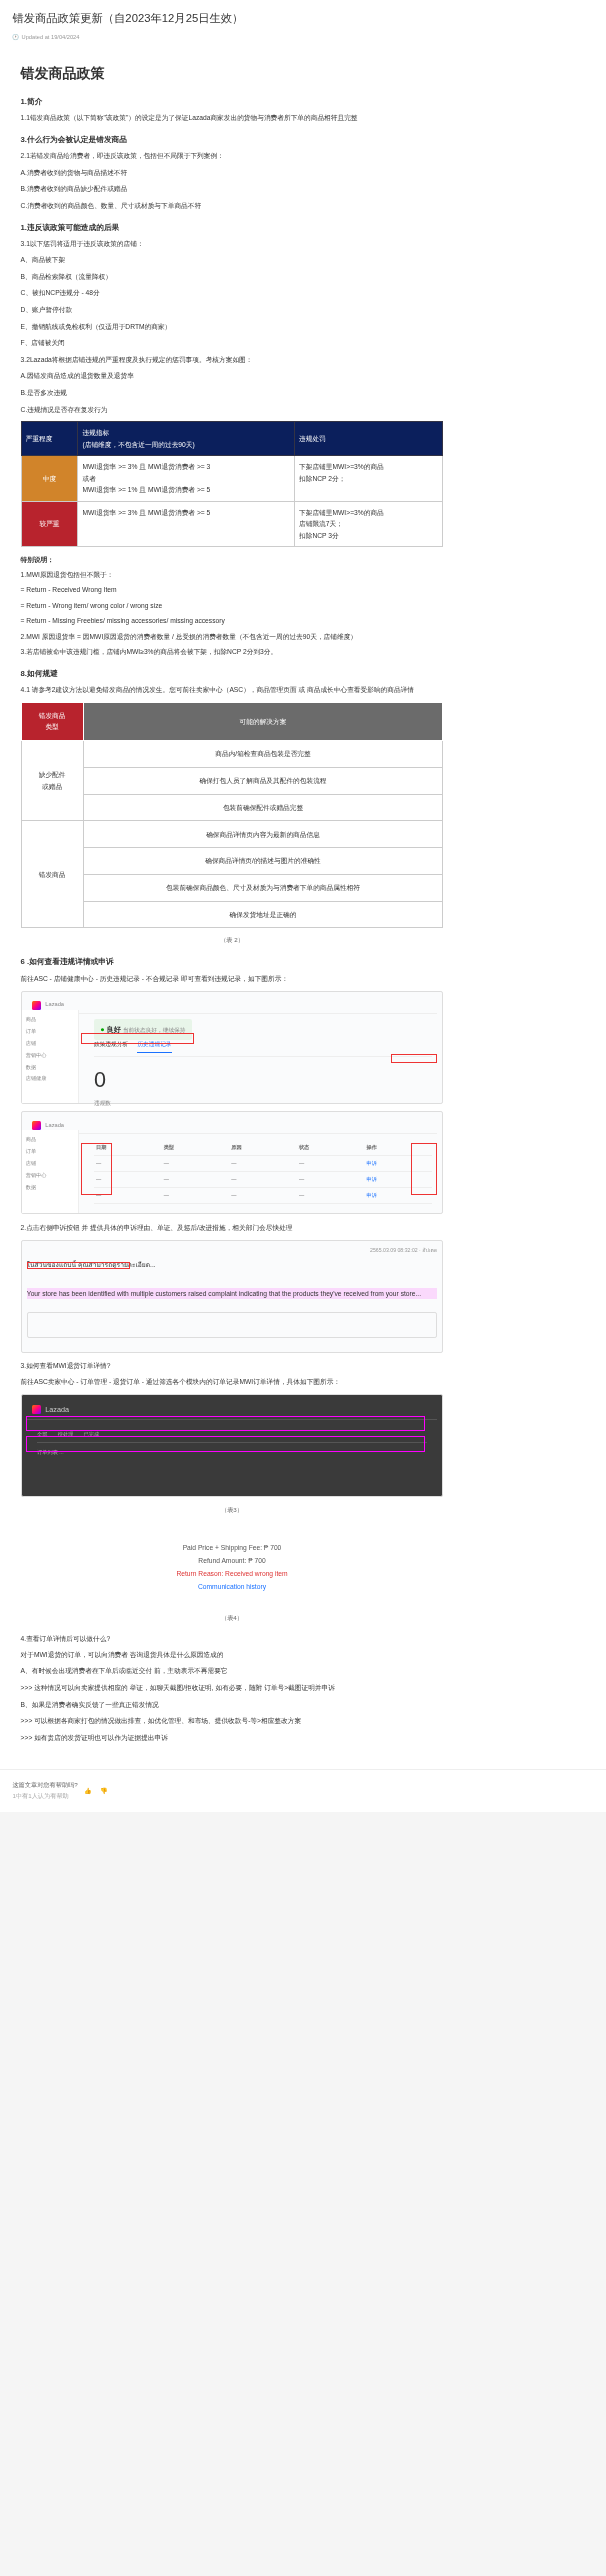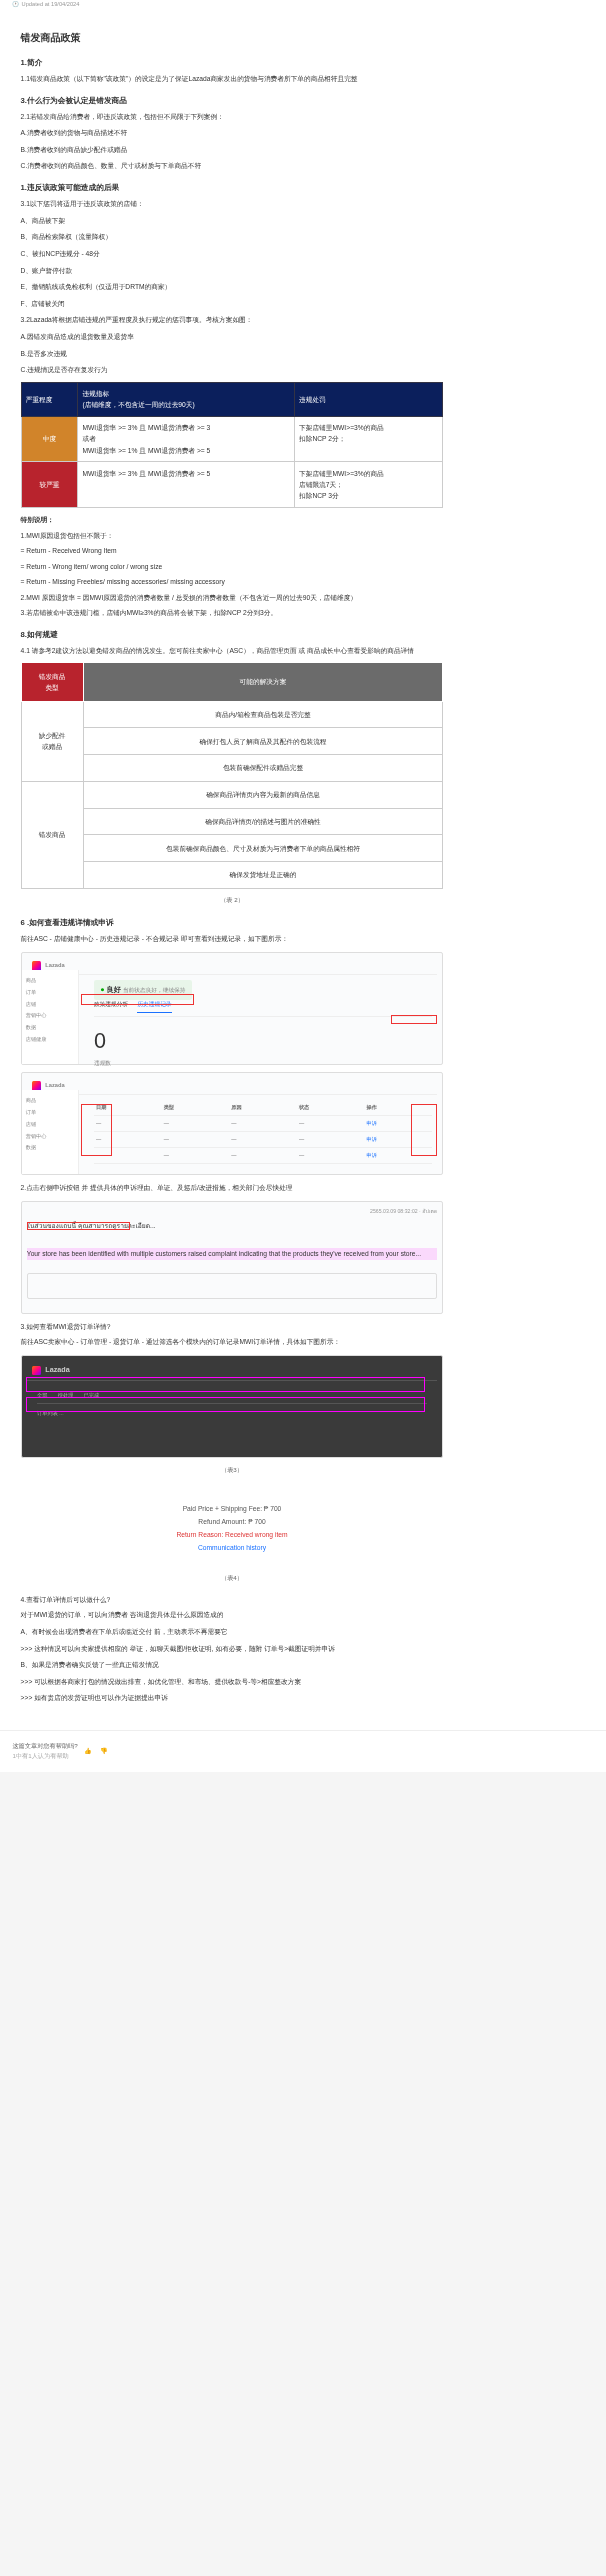--- a/index.html
+++ b/index.html
@@ -1,37 +1,37 @@
 <!DOCTYPE html>
 <html style="font-size:8.2px"><head>
 <meta charset="utf-8">
 <style>
 * { margin: 0; padding: 0; box-sizing: border-box; }
 body { font-family: -apple-system, "PingFang SC", "Microsoft YaHei", sans-serif; background: #f5f5f5; color: #333; font-size: 7.2px; line-height: 1.7; }
 .page { max-width: 607px; margin: 0 auto; background: #fff; }
 .top-title { font-size: 11.3px; padding: 9.3px 12.4px 4.1px; font-weight: 400; }
 .updated { color: #999; font-size: 5.7px; padding: 0 12.4px 5.2px; display: flex; align-items: center; gap: 2.1px; }
 .content { padding: 5.2px 20.6px 20.6px; max-width: 464px; }
-h2.section { font-size: 10px; font-weight: 700; margin: 9.3px 0 5.2px; }
+h2.section { font-size: 14px; font-weight: 700; margin: 9.3px 0 5.2px; }
 h3.sub { font-size: 7.7px; font-weight: 700; margin: 9.3px 0 4.1px; }
 p, .para { margin: 4.1px 0; font-size: 6.7px; color: #333; }
 .item { margin: 5.2px 0; font-size: 6.7px; }
 .tbl { border-collapse: collapse; width: 100%; margin: 6.2px 0; font-size: 6.7px; }
 .tbl th { background: #0b1f5c; color: #fff; padding: 5.2px 4.1px; border: 0.5px solid #334; font-weight: 500; text-align: left; }
 .tbl td { border: 0.5px solid #ccc; padding: 5.2px 4.1px; vertical-align: top; }
 .tbl .sev-mid { background: #d1842a; color: #fff; text-align: center; vertical-align: middle; }
 .tbl .sev-high { background: #b8232d; color: #fff; text-align: center; vertical-align: middle; }
 .tbl2 th { background: #b8232d; color: #fff; padding: 7.2px 5.2px; border: 0.5px solid #fff; font-weight: 500; text-align: center; }
 .tbl2 th.dark { background: #6b6b6b; }
 .tbl2 td { border: 0.5px solid #ccc; padding: 7.2px 5.2px; vertical-align: middle; text-align: center; }
 .caption { text-align: center; color: #666; font-size: 6.2px; margin: 3.1px 0 10.3px; }
 .shot { border: 0.5px solid #ddd; background: #fafbfc; margin: 7.2px 0; padding: 5.2px; border-radius: 2.1px; position: relative; min-height: 62px; }
 .shot-dark { background: #3a3a3a; color: #ddd; }
 .redbox { position: absolute; border: 1px solid #e33; }
-.laz-head { display: flex; align-items: center; gap: 4.1px; padding: 3.1px 5.2px; border-bottom: 0.5px solid #eee; font-weight: bold; }
+.laz-head { display: flex; align-items: center; gap: 4.1px; padding: 3.1px 5.2px; border-bottom: 0.5px solid #eee; }
 .laz-logo { width: 9.3px; height: 9.3px; background: linear-gradient(135deg,#ff6a00,#ff0080,#7a00ff); border-radius: 1.5px; }
 .sidebar { position: absolute; left: 0; top: 17.5px; bottom: 0; width: 57px; background: #fff; border-right: 0.5px solid #eee; font-size: 5.2px; color: #888; padding: 4.1px; }
 .sidebar div { padding: 1.5px 0; }
 .main-area { margin-left: 62px; padding: 5.2px; }
 .tabs { display: flex; gap: 9.3px; font-size: 5.7px; border-bottom: 0.5px solid #eee; padding-bottom: 3.1px; margin-bottom: 5.2px; }
 .tab-active { color: #1a71ff; border-bottom: 1px solid #1a71ff; padding-bottom: 2.1px; }
 .big0 { font-size: 21.6px; font-weight: 300; }
 .row { display: flex; gap: 10.3px; align-items: center; }
 .datatable { width: 100%; font-size: 5.2px; border-collapse: collapse; }
 .datatable th, .datatable td { padding: 3.1px 2.1px; border-bottom: 0.5px solid #eee; text-align: left; color: #666; }
@@ -40,20 +40,21 @@
 .refund-box { text-align: center; padding: 15.5px; font-size: 6.7px; color: #555; }
 .refund-box div { margin: 1.5px 0; }
 .footer { padding: 10.3px 12.4px; border-top: 0.5px solid #eee; display: flex; align-items: center; gap: 6.2px; font-size: 6.2px; color: #666; }
 .thumb { width: 10.3px; height: 10.3px; display: inline-block; }
 .pink-hl { background: #ff00ff22; }
 </style>
 </head>
 <body>
 
 <div class="page">
+  <div class="top-title">错发商品政策更新（自2023年12月25日生效）</div>
   <div class="updated">
     <span>🕐</span>
     <span>Updated at 19/04/2024</span>
   </div>
 
   <div class="content">
     <h2 class="section">错发商品政策</h2>
 
     <h3 class="sub">1.简介</h3>
     <p>1.1错发商品政策（以下简称"该政策"）的设定是为了保证Lazada商家发出的货物与消费者所下单的商品相符且完整</p>

